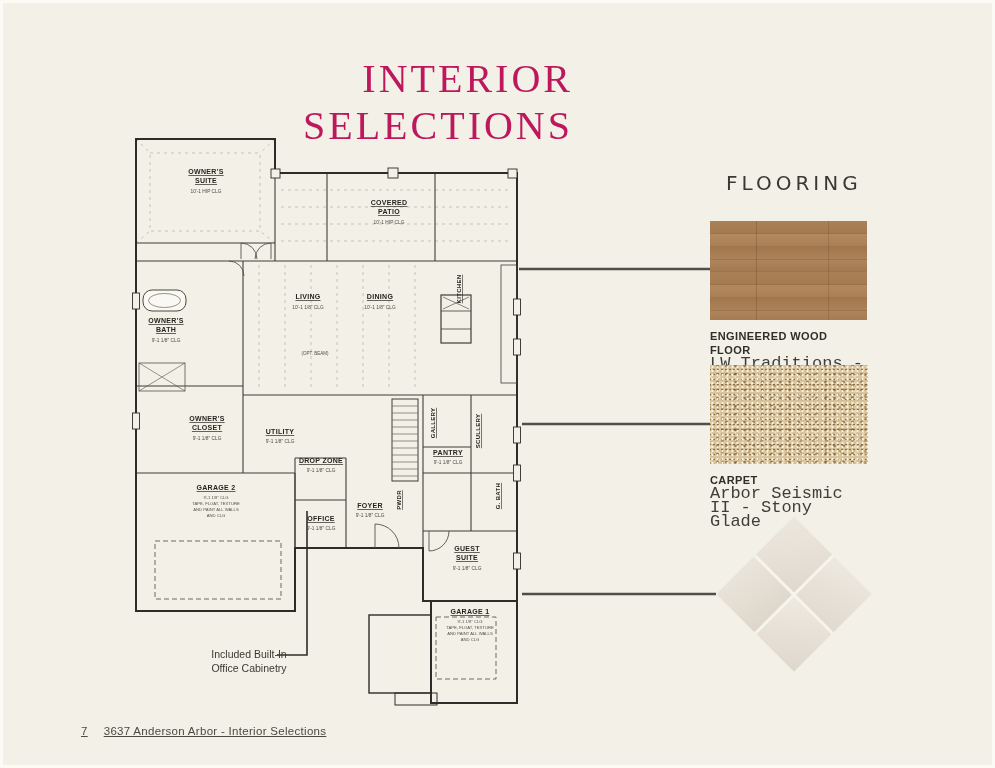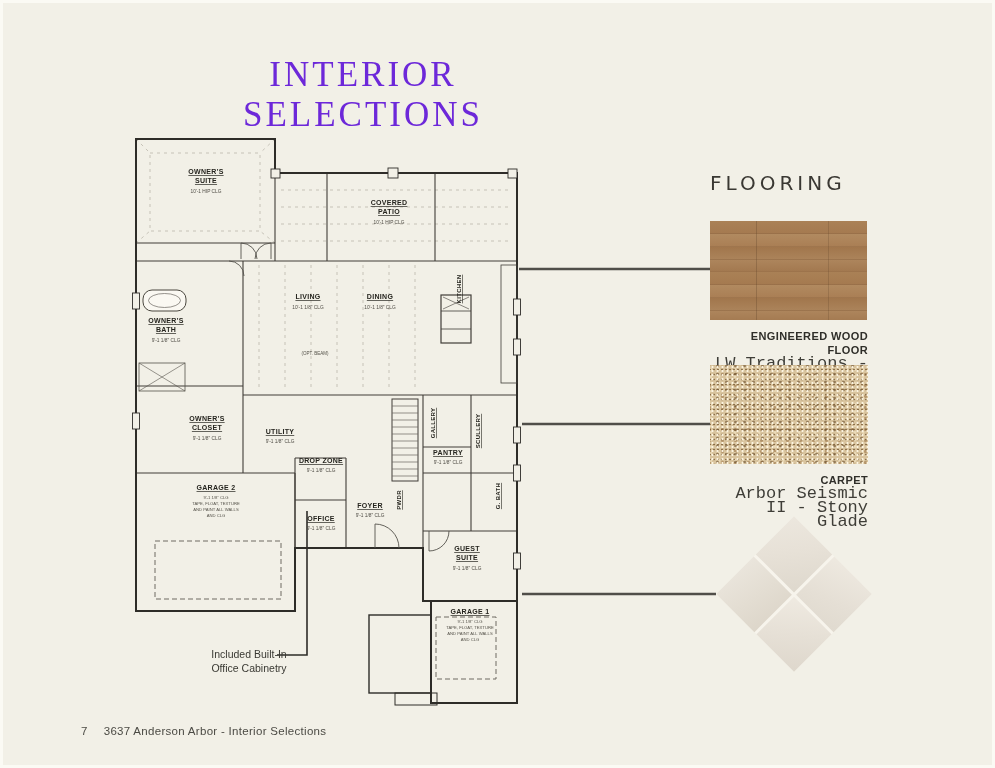--- a/index.html
+++ b/index.html
@@ -2,47 +2,47 @@
 <html><head>
 <meta charset="utf-8">
 <style>
   html,body{margin:0;padding:0;background:#ffffff;}
   .page{
     position:relative;width:995px;height:768px;margin:0 auto;
     background:#f2f0e7;border:3px solid #fbfaf4;box-sizing:border-box;
     font-family:"Liberation Sans",sans-serif;overflow:hidden;
   }
   .page-title{
-    position:absolute;left:150px;top:52px;width:420px;text-align:center;
-    font-family:"Liberation Serif",serif;font-size:35px;font-weight:400;
-    letter-spacing:3px;color:#6d28d9;margin:0;
+    position:absolute;left:150px;top:52px;width:420px;text-align:right;
+    font-family:"Liberation Serif",serif;font-size:40px;font-weight:400;
+    letter-spacing:3px;color:#be185d;margin:0;
   }
   .plan-svg{position:absolute;left:0;top:0;width:995px;height:768px;}
 
   
   .rn{font-family:"Liberation Sans",sans-serif;font-size:7px;font-weight:bold;
       fill:#26251f;text-anchor:middle;text-decoration:underline;letter-spacing:.3px;}
   .rnv{font-family:"Liberation Sans",sans-serif;font-size:6px;font-weight:bold;
       fill:#26251f;text-anchor:middle;text-decoration:underline;letter-spacing:.3px;}
   .rc{font-family:"Liberation Sans",sans-serif;font-size:4.8px;fill:#4f4c45;text-anchor:middle;}
   .rnote{font-family:"Liberation Sans",sans-serif;font-size:4.2px;fill:#55524a;text-anchor:middle;}
   .micro{font-family:"Liberation Sans",sans-serif;font-size:4.5px;fill:#55524a;text-anchor:middle;}
   .ann{font-family:"Liberation Sans",sans-serif;font-size:10.5px;fill:#3a3933;text-anchor:middle;}
 
   
   .flooring-heading{
-    position:absolute;left:707px;top:168px;margin:0;
+    position:absolute;left:723px;top:168px;margin:0;
     font-family:"DejaVu Sans",sans-serif;font-size:20px;font-weight:500;
     letter-spacing:4px;color:#3a3833;
   }
   figure{margin:0;position:absolute;}
   .sample-name{font-family:"Liberation Sans",sans-serif;font-size:11px;font-weight:bold;
     letter-spacing:.4px;color:#2f2e29;line-height:14px;}
   .sample-product{font-family:Liberation Mono, monospace;font-size:17px;color:#3f3e38;line-height:14px;}
-  figcaption{margin-top:9px;text-align:right;}
+  figcaption{margin-top:9px;}
 
   .fig-wood{left:707px;top:218px;width:158px;}
   .swatch-wood{
     width:157px;height:99px;
     background-color:#a47a51;
     background-image:
       repeating-linear-gradient(90deg, rgba(255,255,255,0) 0 46px, rgba(84,58,34,.28) 46px 47px,
         rgba(255,255,255,0) 47px 118px, rgba(84,58,34,.22) 118px 119px, rgba(255,255,255,0) 119px 157px),
       repeating-linear-gradient(180deg,
         #aa8156 0, #a57a50 12px, #8e6743 13px,
@@ -71,21 +71,21 @@
     display:grid;grid-template-columns:1fr 1fr;grid-template-rows:1fr 1fr;gap:3px;
     background:#f7f4ec;
   }
   .tile{background:linear-gradient(128deg,#ece7de 0%,#e7e1d7 45%,#ded8cd 100%);}
   .tile:nth-child(2){background:linear-gradient(160deg,#eee9e0 0%,#e5dfd5 60%,#e0dacf 100%);}
   .tile:nth-child(3){background:linear-gradient(100deg,#eae5dc 0%,#e3ddd2 55%,#ddd6ca 100%);}
   .tile:nth-child(4){background:linear-gradient(140deg,#efeae1 0%,#e6e0d6 50%,#ded7cc 100%);}
 
   .footer{
     position:absolute;left:78px;top:722px;
-    font-size:11.5px;color:#4b4a44;letter-spacing:.3px;
+    font-size:11.5px;color:#4b4a44;letter-spacing:.3px;text-decoration:underline;
   }
   .footer .pg{margin-right:16px;}
 </style>
 </head>
 <body>
 
 <div class="page">
 
   <h1 class="page-title">INTERIOR SELECTIONS</h1>
 

